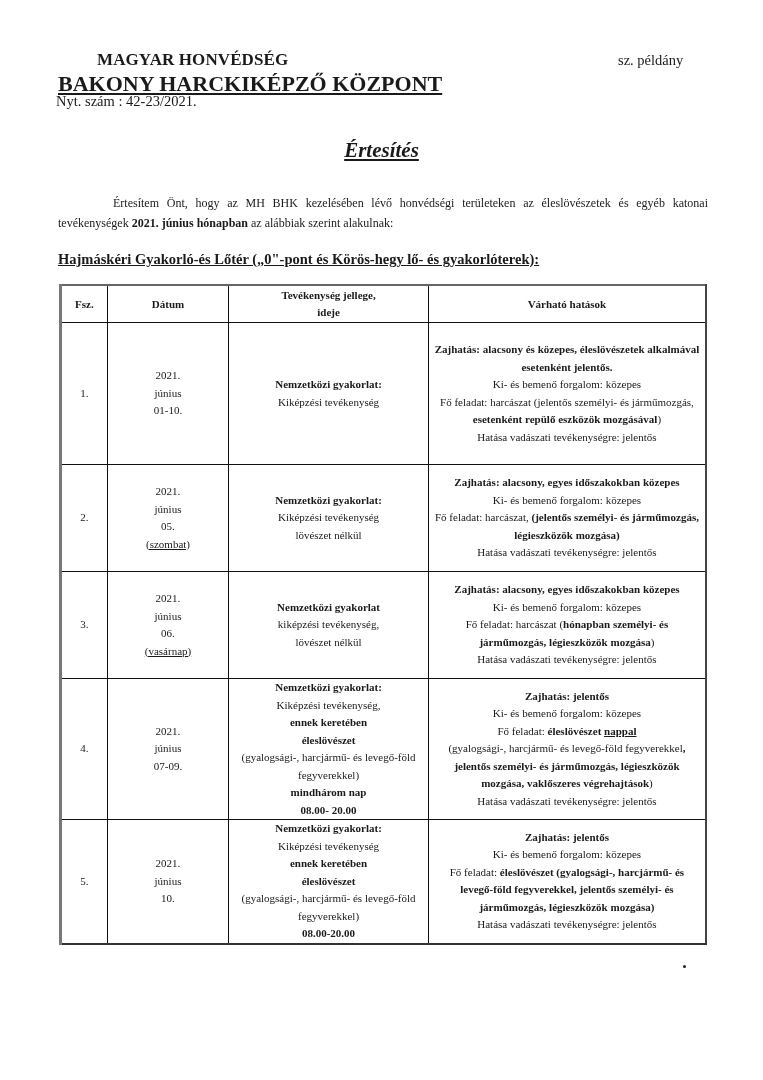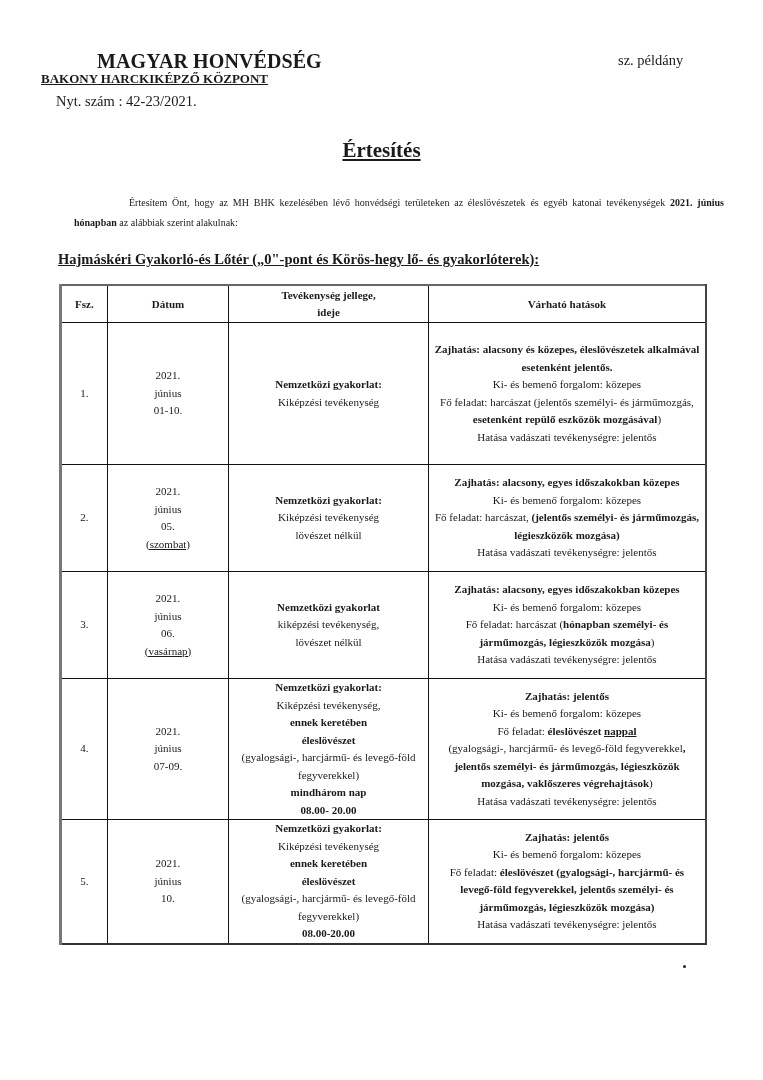--- a/index.html
+++ b/index.html
@@ -2,26 +2,26 @@
 <html><head>
   <meta charset="utf-8">
   <style>
     html, body { margin: 0; padding: 0; background: #ffffff; }
     body {
       width: 763px; height: 1080px; position: relative; overflow: hidden;
       font-family: "Liberation Serif", "DejaVu Serif", serif;
       color: #1a1a1a;
     }
     .abs { position: absolute; }
-    .org1 { left: 97px; top: 50px; font-size: 20px; font-weight: bold; letter-spacing: 0.1px; }
-    .org2 { left: 41px; top: 71px; font-size: 13px; font-weight: bold; text-decoration: underline; }
+    .org1 { left: 97px; top: 50px; font-size: 17px; font-weight: bold; letter-spacing: 0.1px; }
+    .org2 { left: 58px; top: 71px; font-size: 22px; font-weight: bold; text-decoration: underline; }
     .copy { left: 598px; top: 52px; font-size: 14.5px; margin-left: 20px; }
     .refno { left: 56px; top: 93px; font-size: 14.5px; }
-    .title { left: 0; width: 763px; top: 138px; text-align: center; font-size: 21px; font-weight: bold; text-decoration: underline; }
-    .intro { left: 74px; top: 193px; width: 650px; font-size: 10px; line-height: 20px; text-indent: 55px; text-align: justify; font-family: Liberation Serif, serif; }
+    .title { left: 0; width: 763px; top: 138px; text-align: center; font-size: 21px; font-weight: bold; text-decoration: underline; font-style: italic; }
+    .intro { left: 58px; top: 193px; width: 650px; font-size: 12px; line-height: 20px; text-indent: 55px; text-align: justify; font-family: Liberation Serif, serif; }
     .intro b { font-weight: bold; }
     .section { left: 58px; top: 251px; font-size: 14.5px; font-weight: bold; text-decoration: underline; }
 
     table.sched {
       position: absolute; left: 59px; top: 284px; width: 648px;
       border-collapse: collapse; font-size: 11px; line-height: 17.5px;
       border-left: 3px solid #777; border-top: 2px solid #666; border-right: 2px solid #444; border-bottom: 2px solid #333; padding-left: 12px;
     }
     table.sched th, table.sched td {
       border: 1px solid #111; text-align: center; vertical-align: middle; padding: 0 4px;

